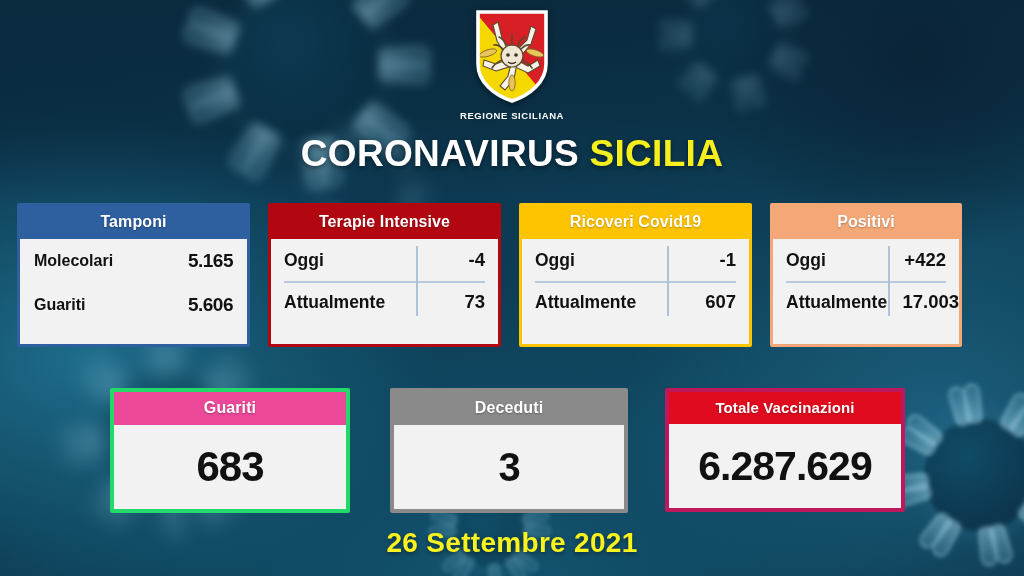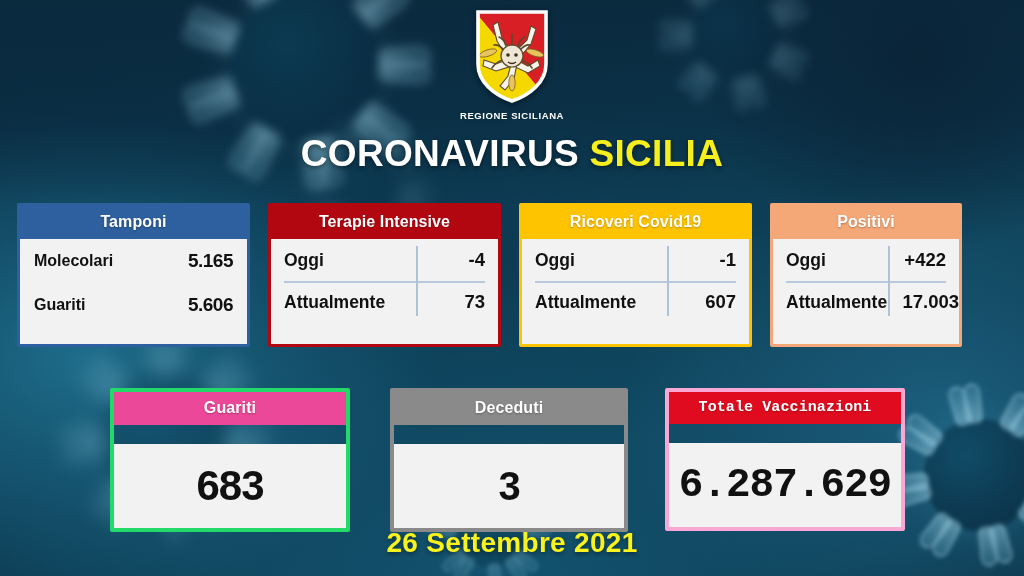--- a/index.html
+++ b/index.html
@@ -81,21 +81,21 @@
   .div-v { position:absolute; top:7px; bottom:7px; left:64%; width:2px; background:#aec3d8; }
 
   
   .kv2 { display:flex; align-items:center; height:44px; padding:0 14px; }
   .kv2 .k { font-size:16px; font-weight:800; color:#111; flex:1; text-align:left; }
   .kv2 .v { font-size:19px; font-weight:800; color:#111; text-align:right; letter-spacing:-.5px; }
 
   
   .bigval {
     display:flex; align-items:center; justify-content:center;
-    font-weight:800; color:#111; letter-spacing:-1px;margin-top:19px;
+    font-weight:800; color:#111; letter-spacing:-1px;
   }
 
   
   #card-tamponi { left:17px; top:203px; width:233px; border:3px solid #2e5f9e; }
   #card-tamponi .hdr { background:#2e5f9e; }
   #card-tamponi .body { height:105px; }
 
   #card-terapie { left:268px; top:203px; width:233px; border:3px solid #b20710; }
   #card-terapie .hdr { background:#b20710; }
   #card-terapie .body { height:105px; }
@@ -112,21 +112,21 @@
   #card-guariti { left:110px; top:388px; width:240px; border:4px solid #22d96a; }
   #card-guariti .hdr { background:#ec4899; }
   #card-guariti .body { height:84px; }
   #card-guariti .bigval { height:84px; font-size:42px; }
 
   #card-deceduti { left:390px; top:388px; width:238px; border:4px solid #8a8a8a; }
   #card-deceduti .hdr { background:#8a8a8a; }
   #card-deceduti .body { height:84px; }
   #card-deceduti .bigval { height:84px; font-size:40px; }
 
-  #card-vaccinazioni { left:665px; top:388px; width:240px; border:4px solid #f9a8d4;font-family:Liberation Mono, monospace; }
+  #card-vaccinazioni { left:665px; top:388px; width:240px; border:4px solid #be185d; }
   #card-vaccinazioni .hdr { background:#e00b1e; font-size:15px; }
   #card-vaccinazioni .body { height:84px; }
   #card-vaccinazioni .bigval { height:84px; font-size:41px; }
 
   
   #date-line {
     position:absolute; left:0; top:527px; width:100%;
     text-align:center; color:#f9f21d; font-size:28px; font-weight:800;
     letter-spacing:.3px; text-shadow:0 2px 4px rgba(0,0,0,0.4);
   }

